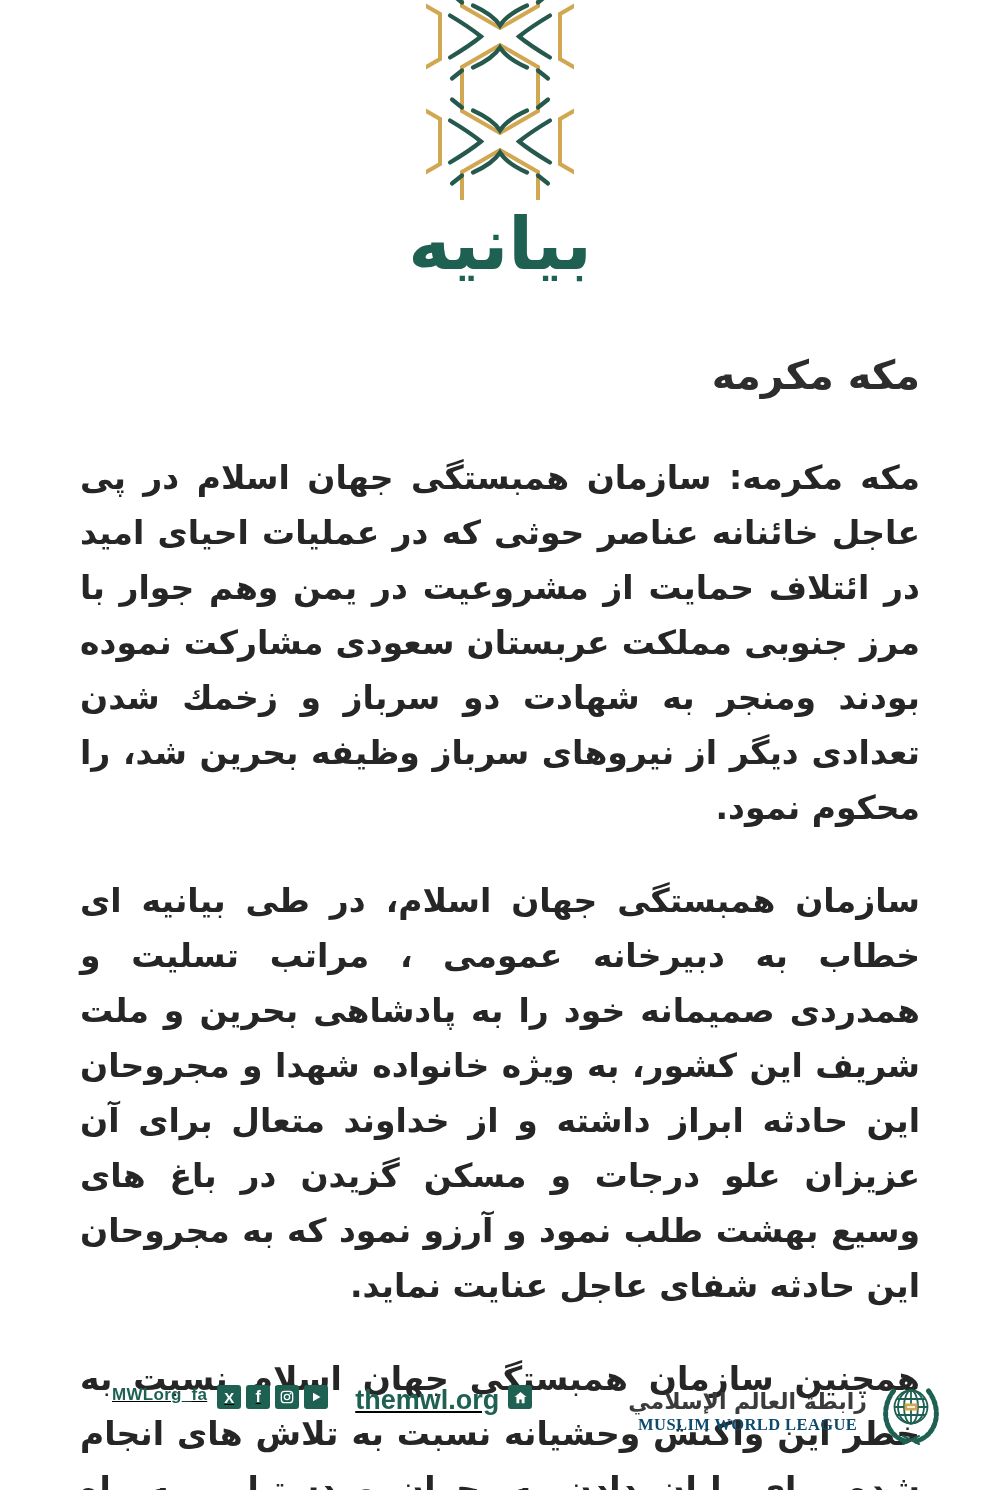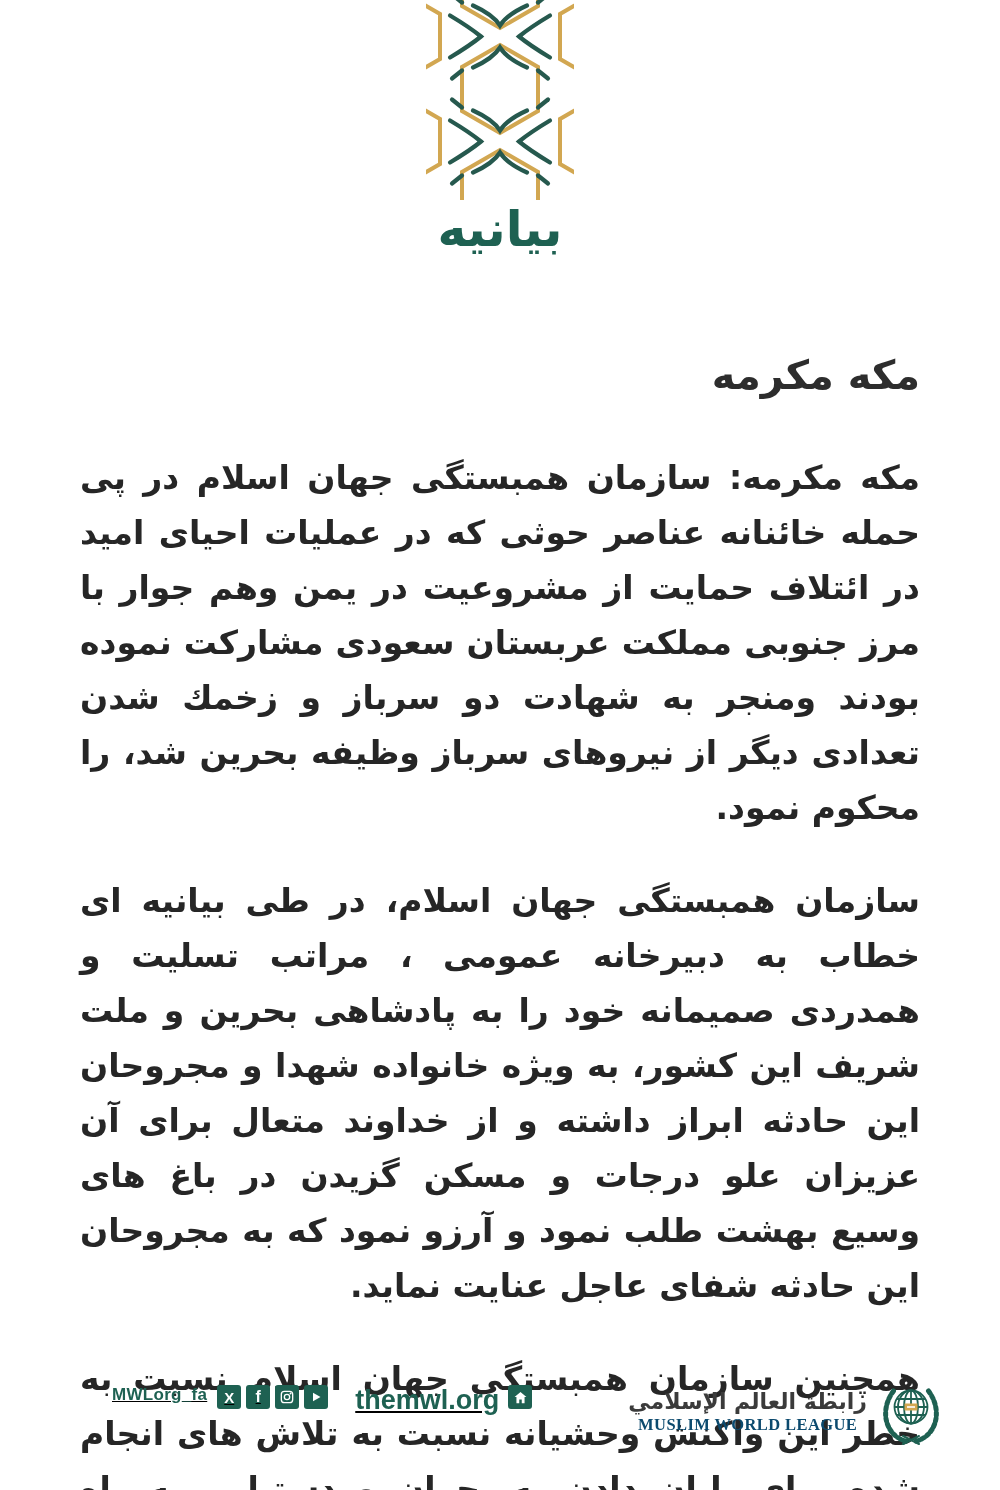--- a/index.html
+++ b/index.html
@@ -26,21 +26,21 @@
   .stroke-green2{ stroke: var(--green, #1E6152); }
   .fill-gold    { fill: var(--gold, #C9A24C); }
 
   
   .statement-title {
     position: absolute;
     top: 198px;
     left: 0; right: 0;
     text-align: center;
     direction: rtl;
-    font-size: 49px;
+    font-size: 72px;
     line-height: 1.3;
     font-weight: bold;
     color: var(--green, #1E6152);
   }
 
   
   .content {
     position: absolute;
     top: 352px;
     right: 80px;
@@ -166,21 +166,21 @@
           </g>
         </g>
       </g>
     </svg>
   </div>
 
   <div class="statement-title">بیانیه</div>
 
   <div class="content">
     <div class="city-heading">مکه مکرمه</div>
-    <p>مکه مکرمه: سازمان همبستگی جهان اسلام در پی حمله خائنانه عناصر حوثی که در عملیات احیای امید در ائتلاف حمایت از مشروعیت در یمن وهم جوار با مرز جنوبی مملکت عربستان سعودی مشارکت نموده بودند ومنجر به شهادت دو سرباز و زخمك شدن تعدادی دیگر از نیروهای سرباز وظیفه بحرین شد، را محکوم نمود.</p>
+    <p>مکه مکرمه: سازمان همبستگی جهان اسلام در پی عاجل خائنانه عناصر حوثی که در عملیات احیای امید در ائتلاف حمایت از مشروعیت در یمن وهم جوار با مرز جنوبی مملکت عربستان سعودی مشارکت نموده بودند ومنجر به شهادت دو سرباز و زخمك شدن تعدادی دیگر از نیروهای سرباز وظیفه بحرین شد، را محکوم نمود.</p>
     <p>سازمان همبستگی جهان اسلام، در طی بیانیه ای خطاب به دبیرخانه عمومی ، مراتب تسلیت و همدردی صمیمانه خود را به پادشاهی بحرین و ملت شریف این کشور، به ویژه خانواده شهدا و مجروحان این حادثه ابراز داشته و از خداوند متعال برای آن عزیزان علو درجات و مسکن گزیدن در باغ های وسیع بهشت طلب نمود و آرزو نمود که به مجروحان این حادثه شفای عاجل عنایت نماید.</p>
     <p>همچنین سازمان همبستگی جهان اسلام نسبت به خطر این واکنش وحشیانه نسبت به تلاش های انجام شده برای پایان دادن به بحران و دستیابی به راه حلی سیاسی که خواسته های مردم عزیز یمن را برآورده کند، هشدار داد.</p>
   </div>
 
   <div class="footer-left">
     <span class="social-handle">MWLorg_fa</span>
     <span class="social-icons">
       <span class="icon-sq">
         <span class="glyph-x">X</span>
       </span>

